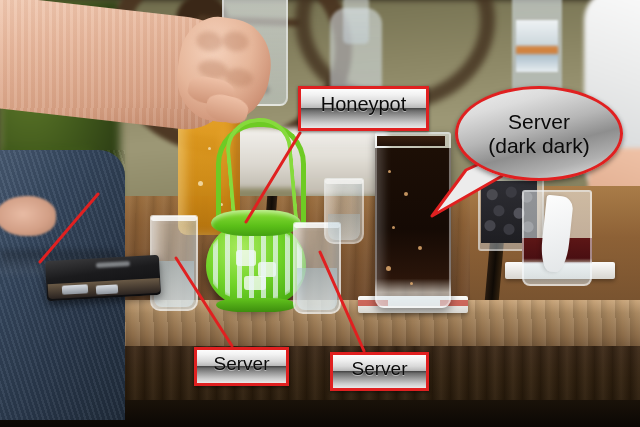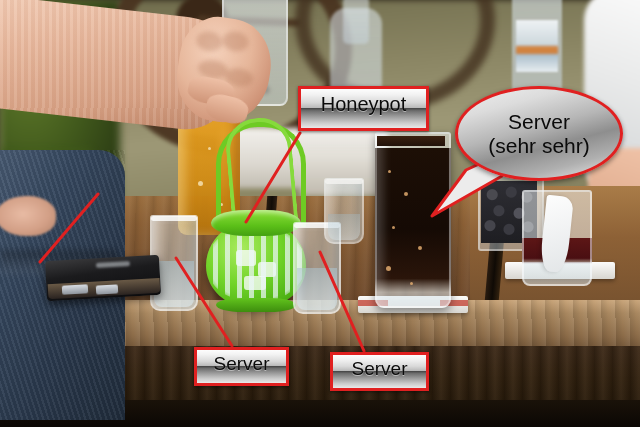--- a/index.html
+++ b/index.html
@@ -531,21 +531,21 @@
     </svg>
 
 
     <div class="callout black" style="left:298px;top:86px;width:131px;height:45px;font-size:20px;padding-top:5px">
       <span>Honeypot</span>
     </div>
 
     <div class="bubble" style="left:455px;top:86px;width:168px;height:95px;">
       <div class="btext">
         <div>Server</div>
-        <div>(sehr sehr)</div>
+        <div>(dark dark)</div>
       </div>
     </div>
 
     <div class="callout black" style="left:194px;top:347px;width:95px;height:39px;font-size:19px;padding-top:4px">
       <span>Server</span>
     </div>
 
     <div class="callout black" style="left:330px;top:352px;width:99px;height:39px;font-size:19px;padding-top:4px">
       <span>Server</span>
     </div>

